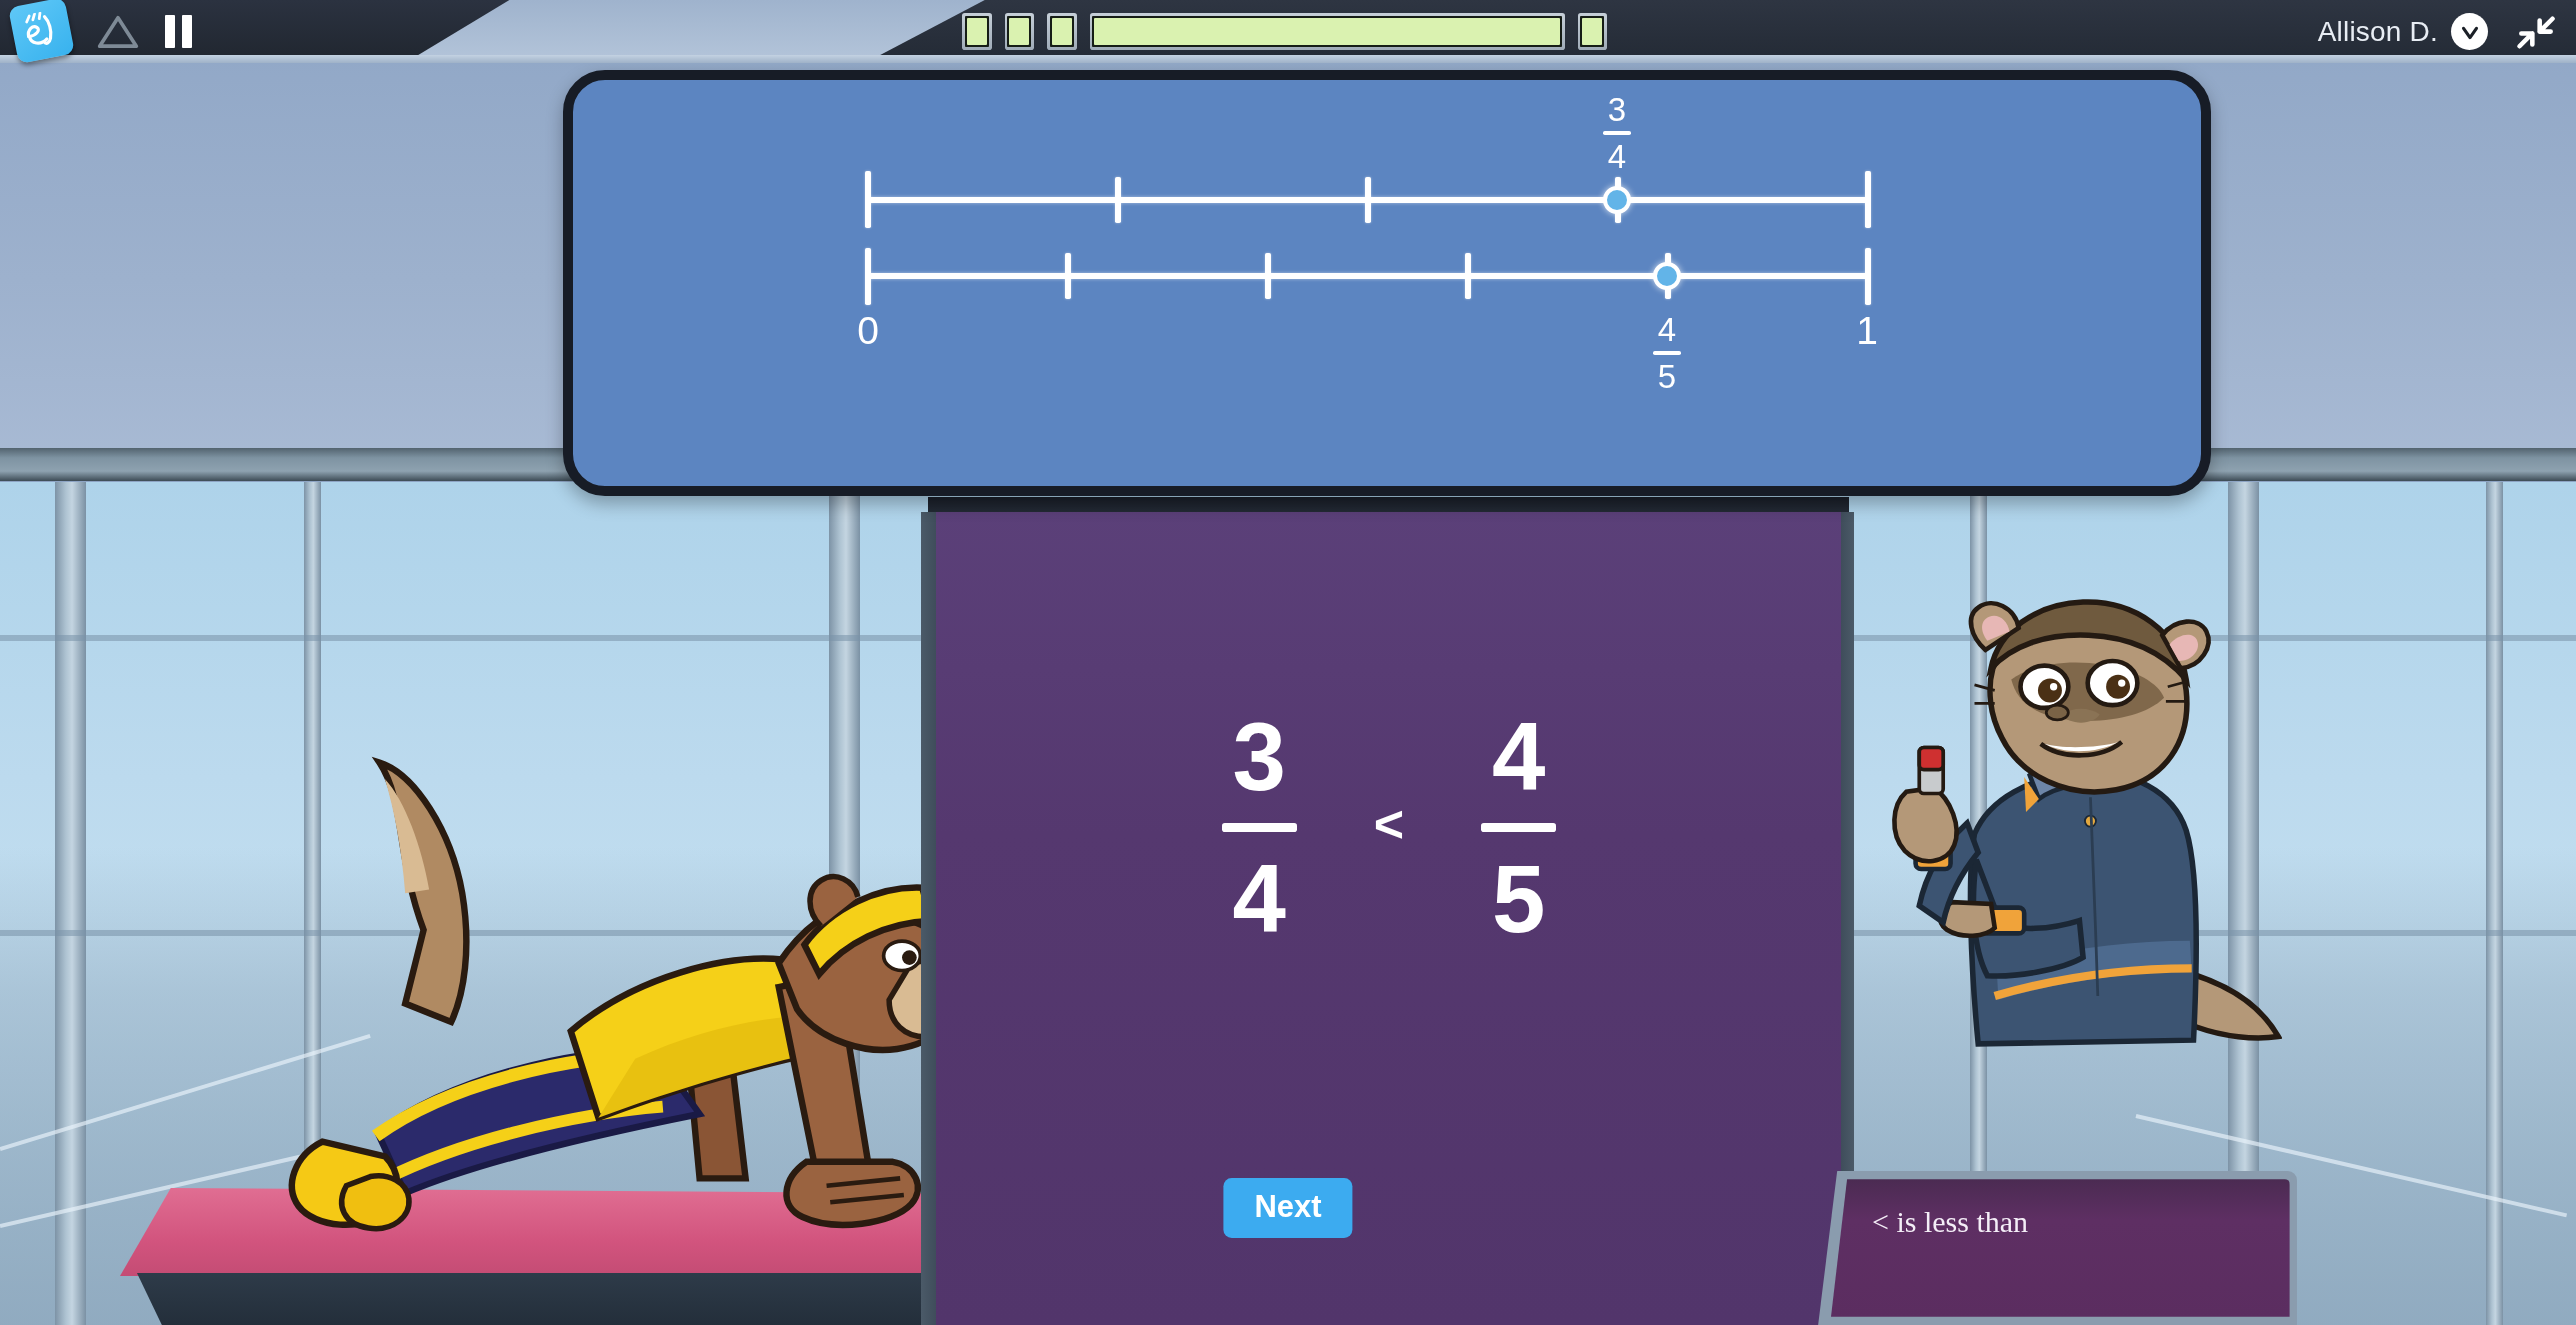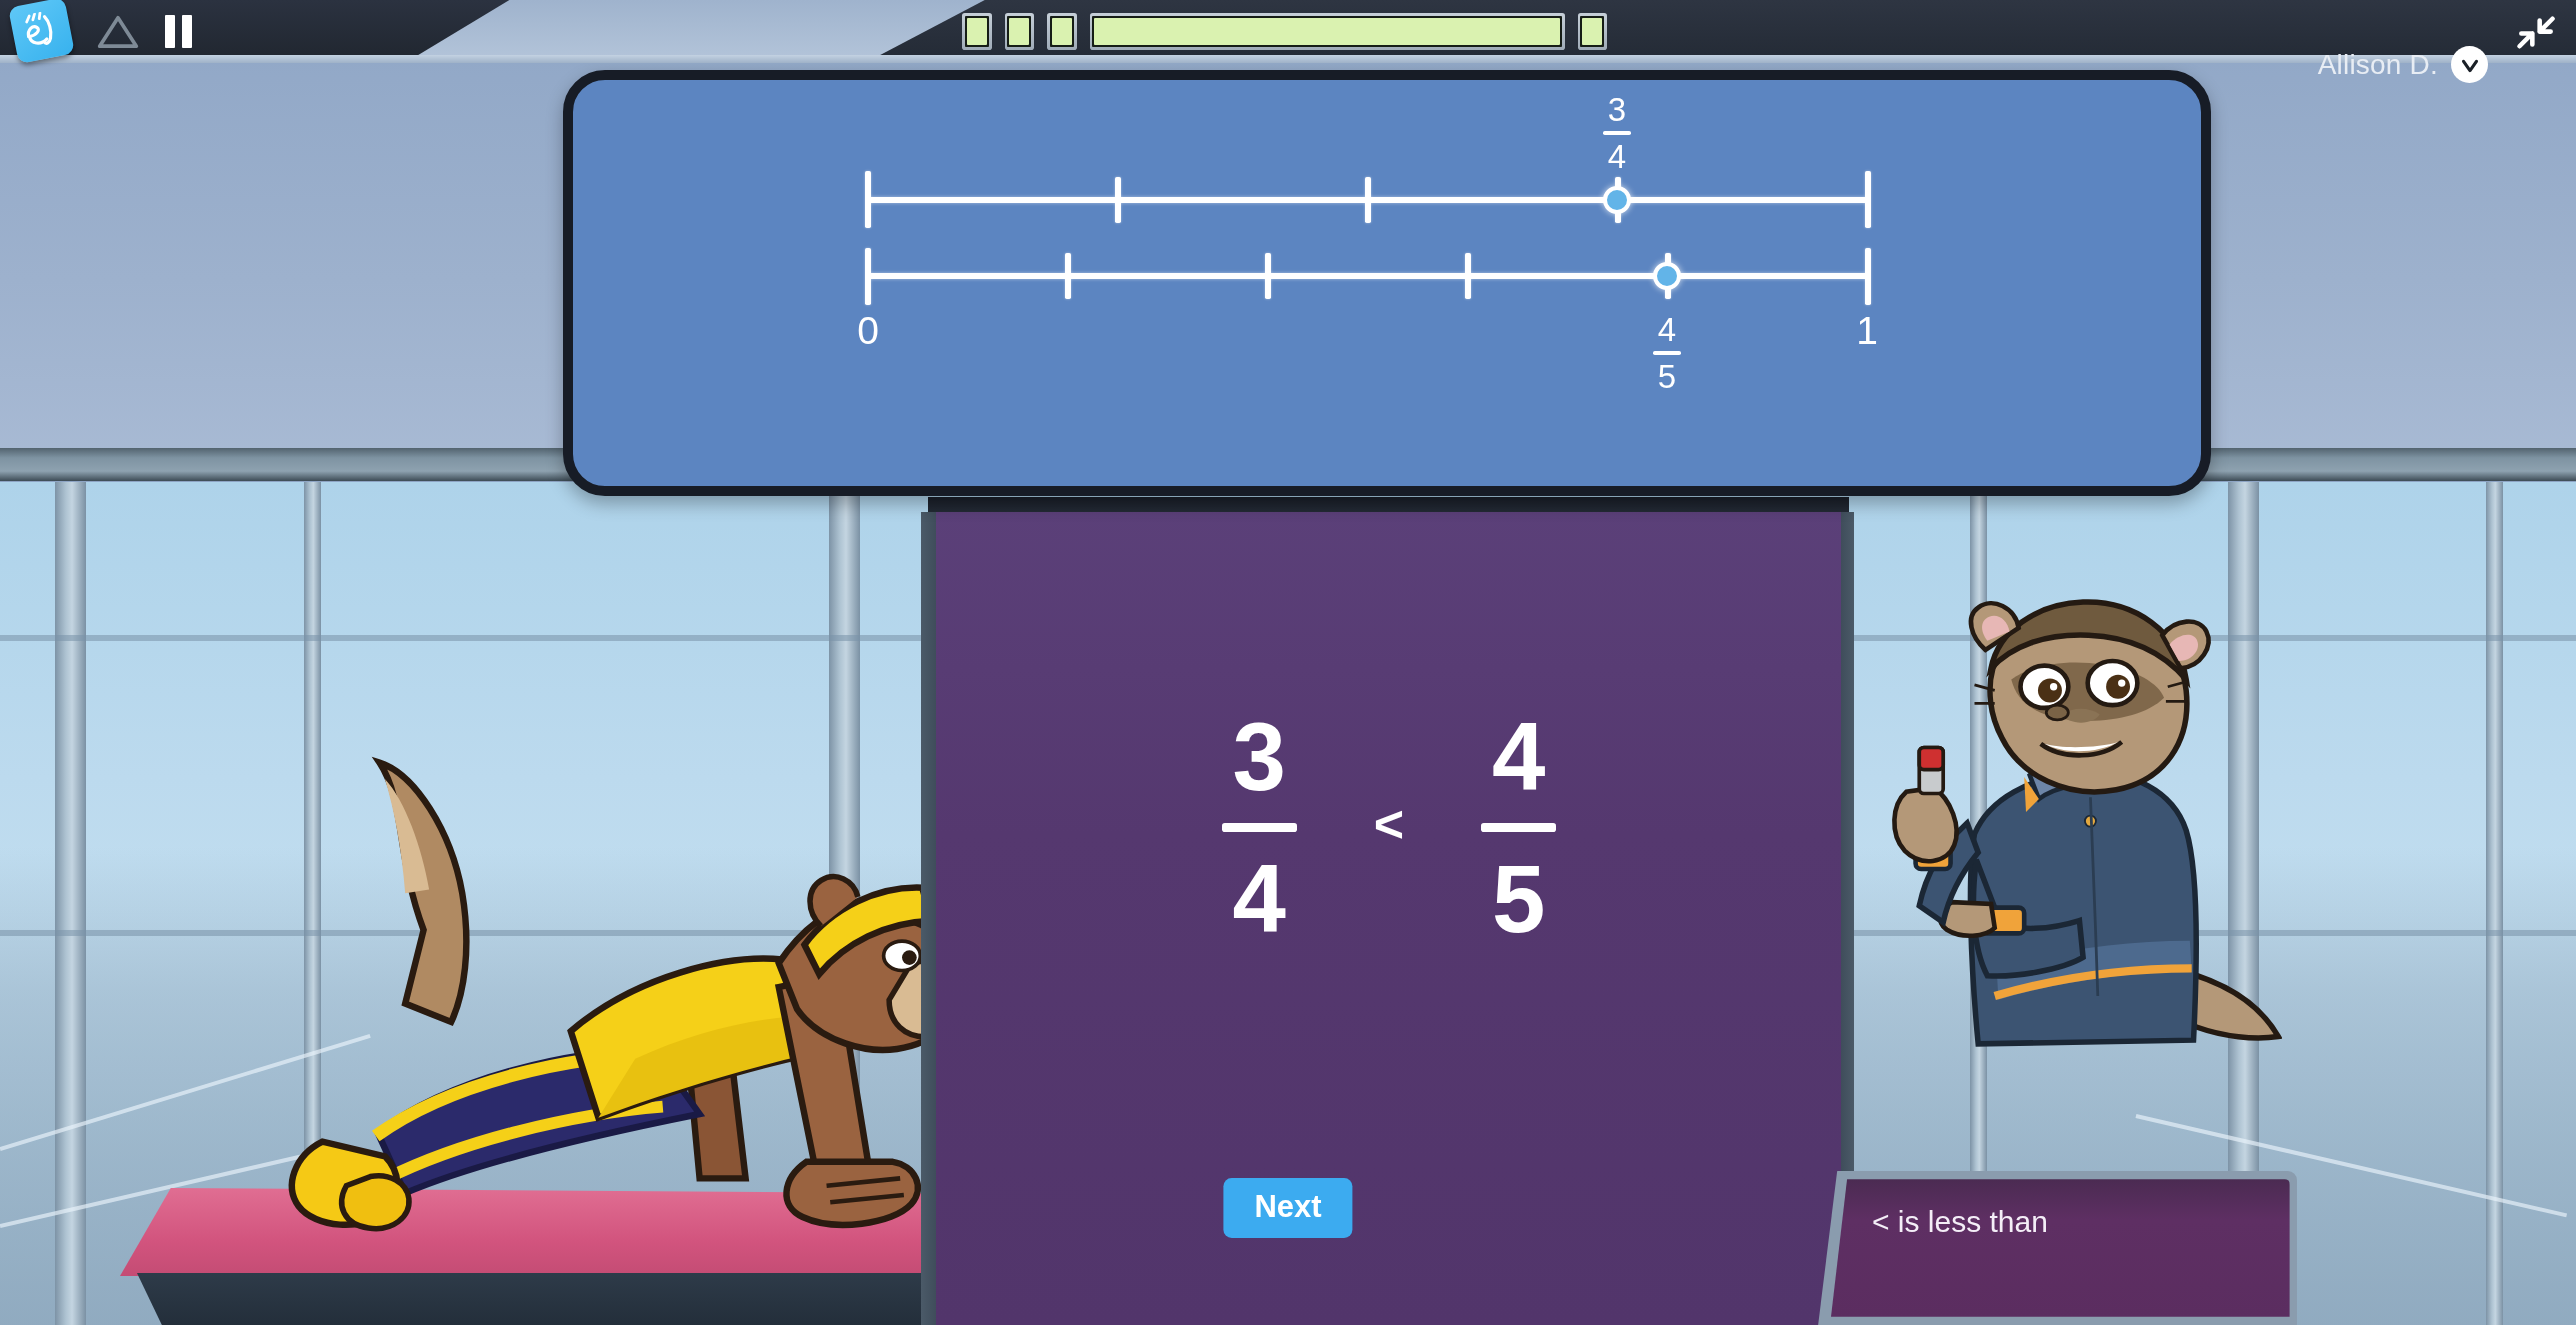--- a/index.html
+++ b/index.html
@@ -147,21 +147,20 @@
   }
   .seg-fill { width: 100%; height: 100%; border-radius: 0.9px; }
   .seg.small { width: 29.5px; }
   .seg.long  { width: 475px; }
 
   .user-area {
     position: absolute;
     right: 88px; top: 0; height: 63px;
     display: flex; align-items: center; gap: 13px;
     z-index: 40;
-    margin-top: 33px;
   }
   .user-name {
     color: #e8edf4;
     font-size: 28px;
     letter-spacing: 0.2px;
     white-space: nowrap;
   }
   .user-badge {
     width: 37px; height: 37px; border-radius: 50%;
     background: #ffffff;
@@ -344,20 +343,21 @@
     background: linear-gradient(180deg, #4b2b52 0%, #5e2f63 30%, #5b2d60 100%);
     border-radius: 14.7px 5.5px 0 0;
     clip-path: polygon(3.5% 0, 100% 0, 100% 100%, 0 100%);
     padding: 22px 0 0 41px;
   }
   .hint-line {
     color: #f4eef7;
     font-size: 30px;
     line-height: 1.42;
     white-space: nowrap;
+    font-family: Liberation Serif, serif;
   }
 
   
   .char { position: absolute; z-index: 15; }
 
   
   .mat {
     position: absolute;
     left: 120px; top: 1188px;
     width: 847px; height: 138px;

